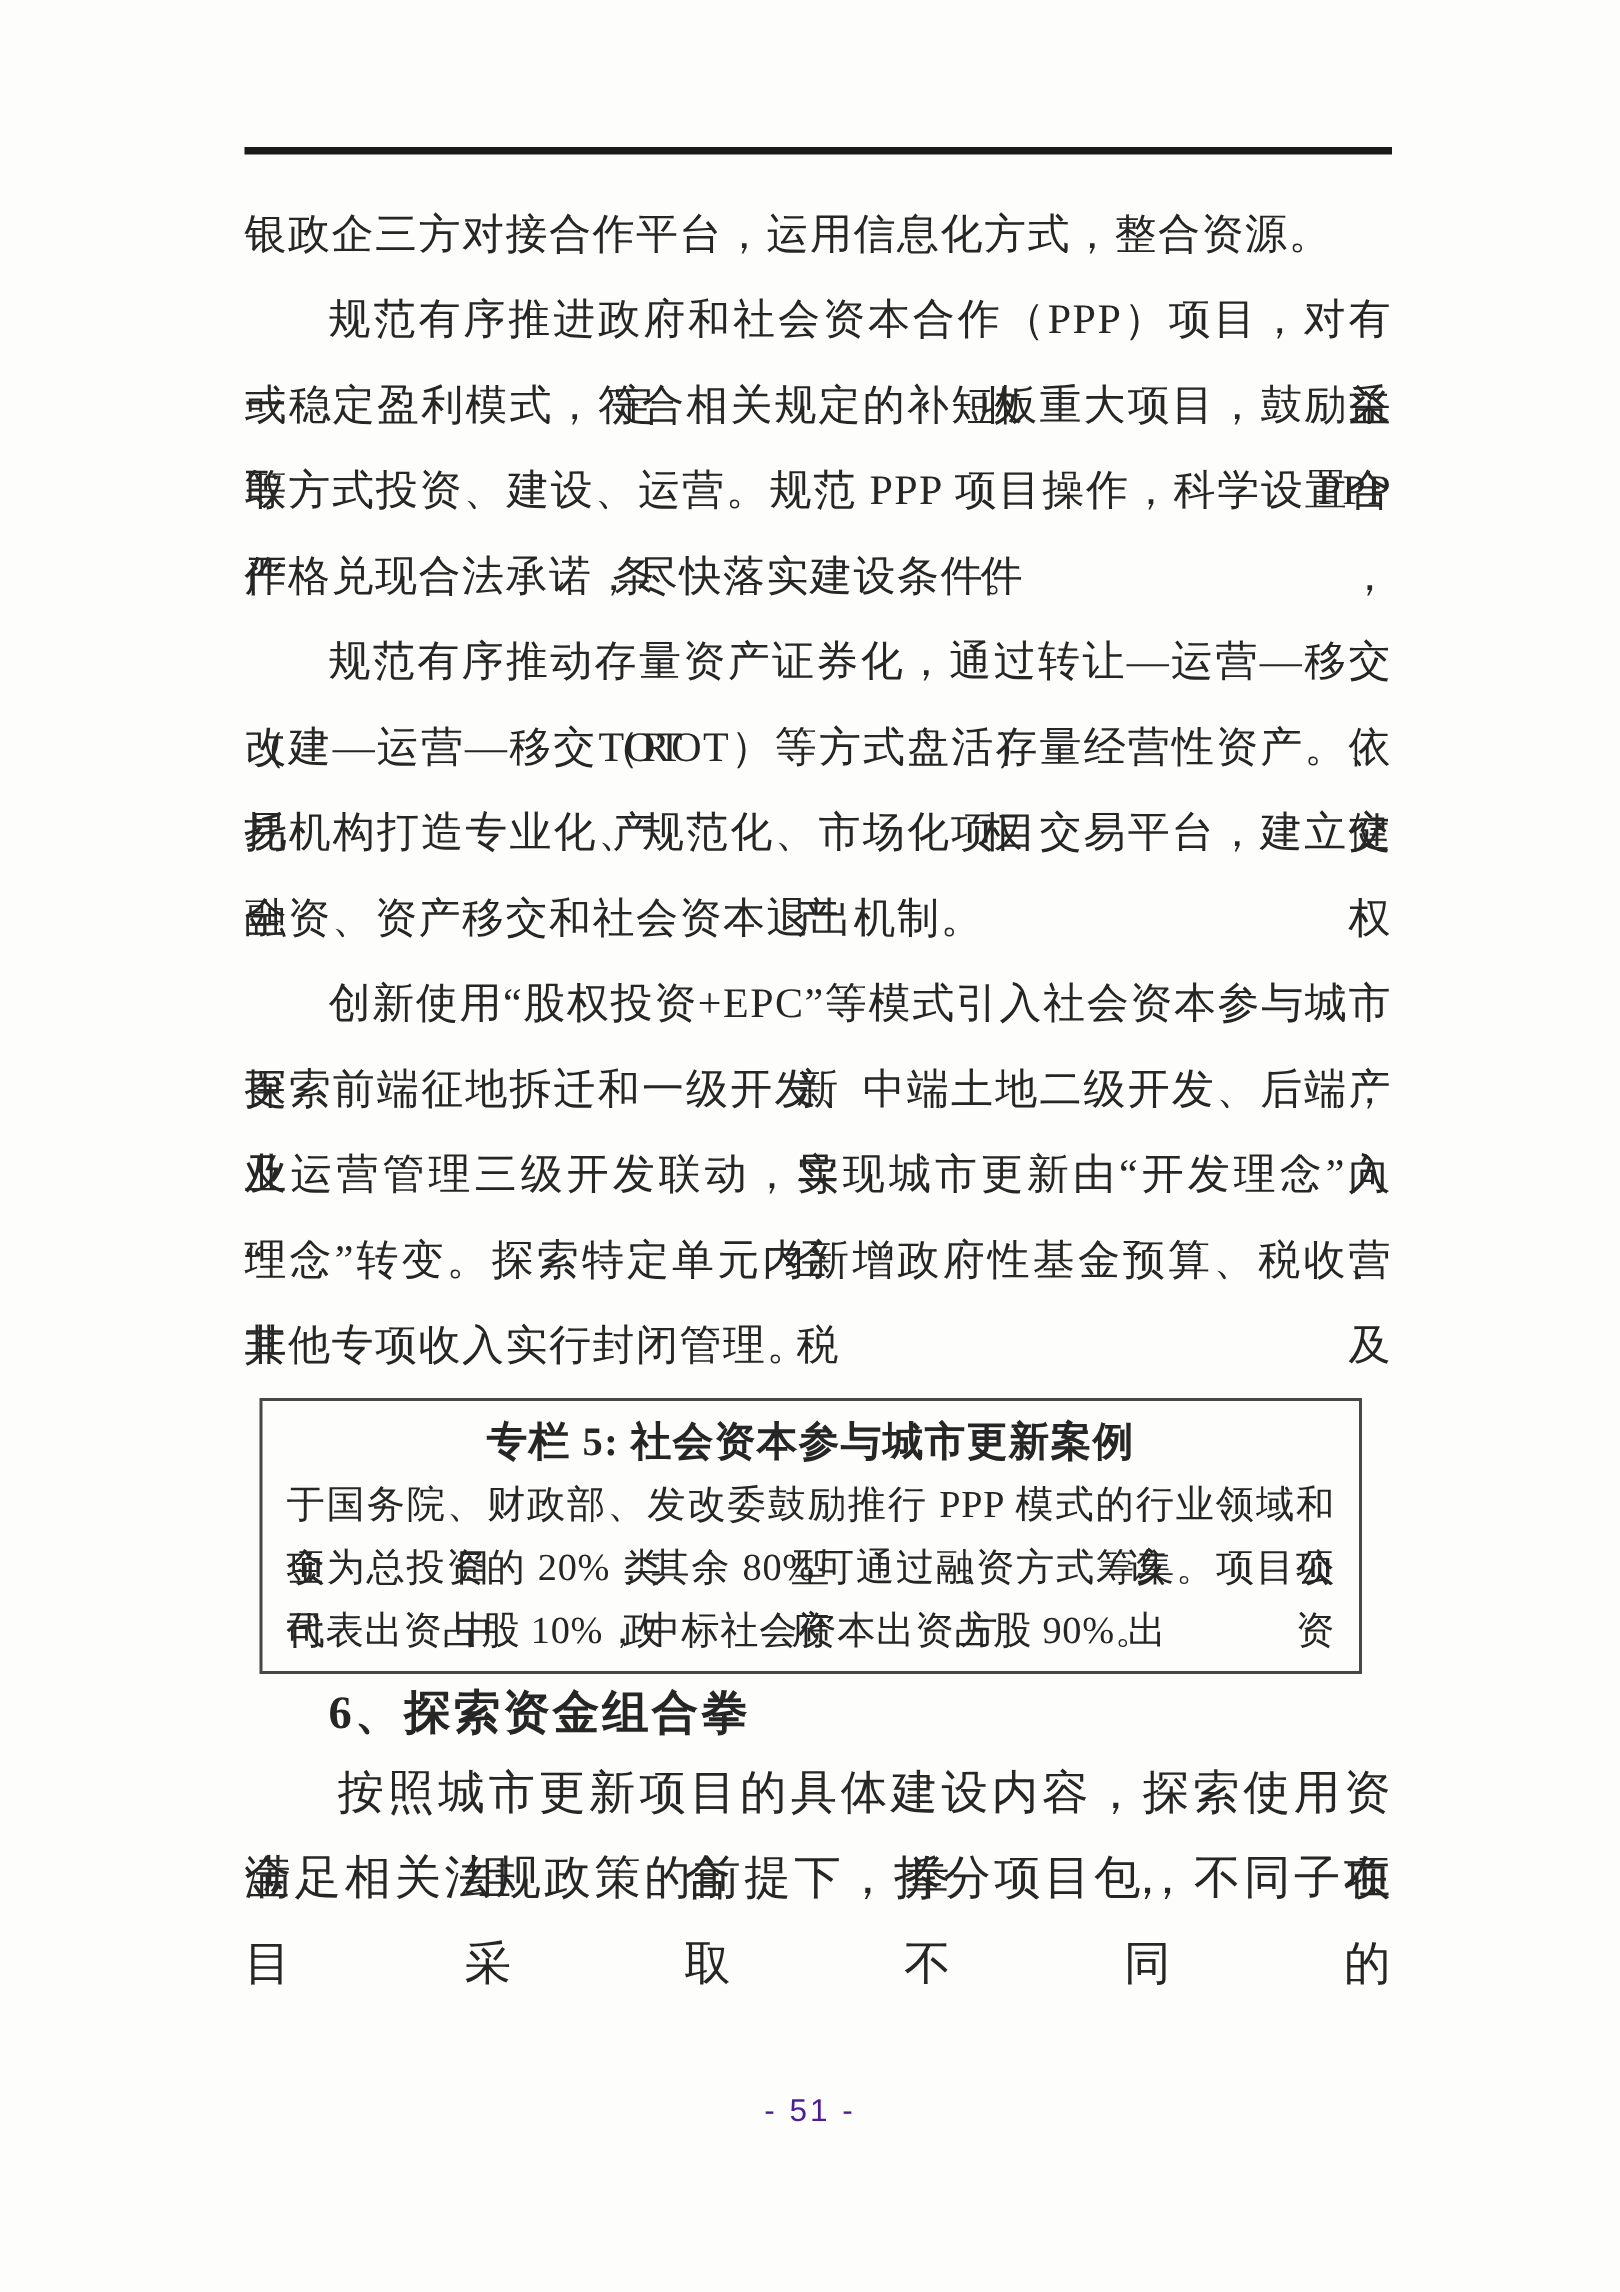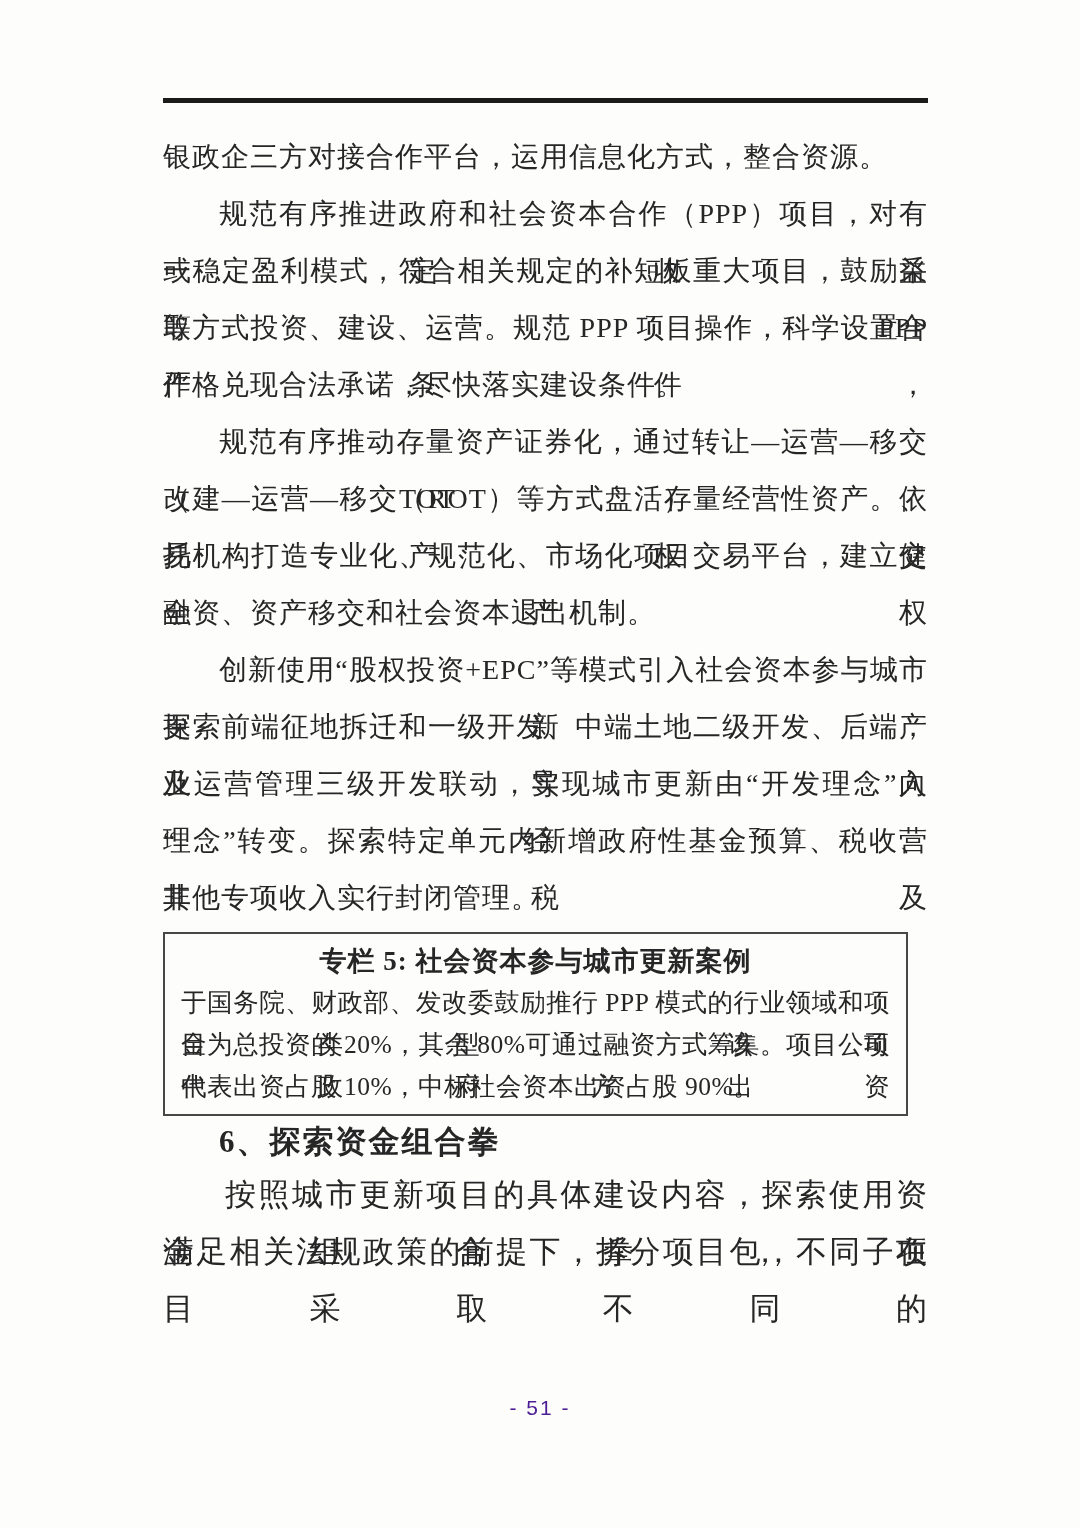--- a/index.html
+++ b/index.html
@@ -40,21 +40,21 @@
   }
   .fill {
     white-space: normal;
     text-align: justify;
     text-align-last: justify;
     text-justify: inter-character;
   }
   .indent { text-indent: 2em; }
 
   .panel {
-    margin: 6px 20px 0 0;
+    margin: 6px 20px 0 10px;
     border: 2px solid #474747;
     padding: 6px 16px 6px 16px;
     background: #fdfdfc;
   }
   .panel-title {
     height: 42px;
     line-height: 42px;
     text-align: center;
     font-weight: bold;
     font-size: 27px;

